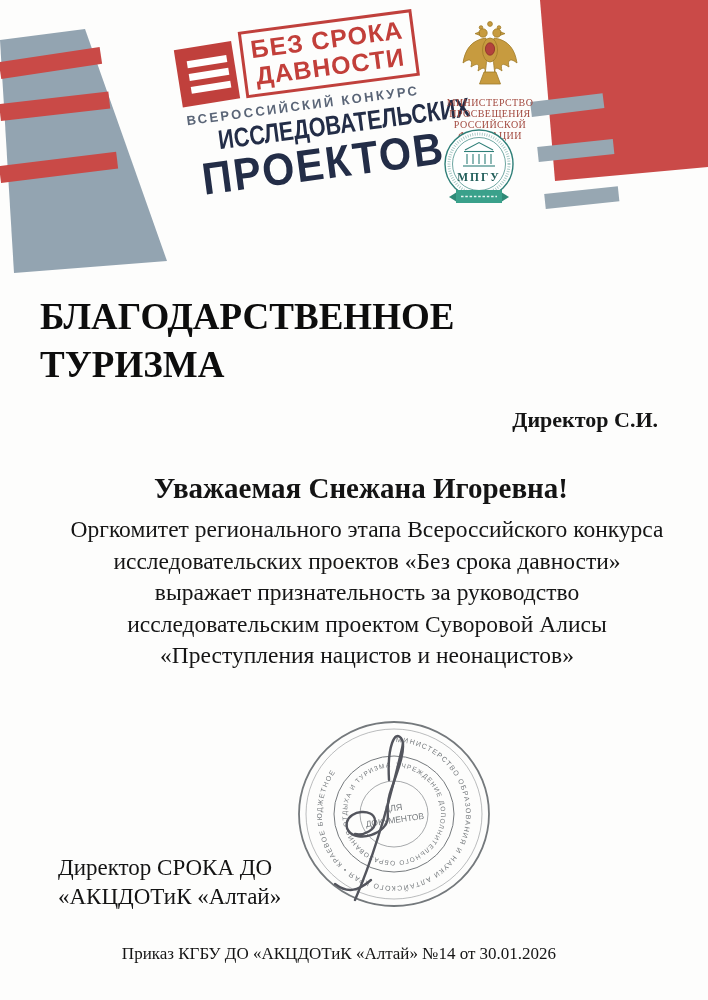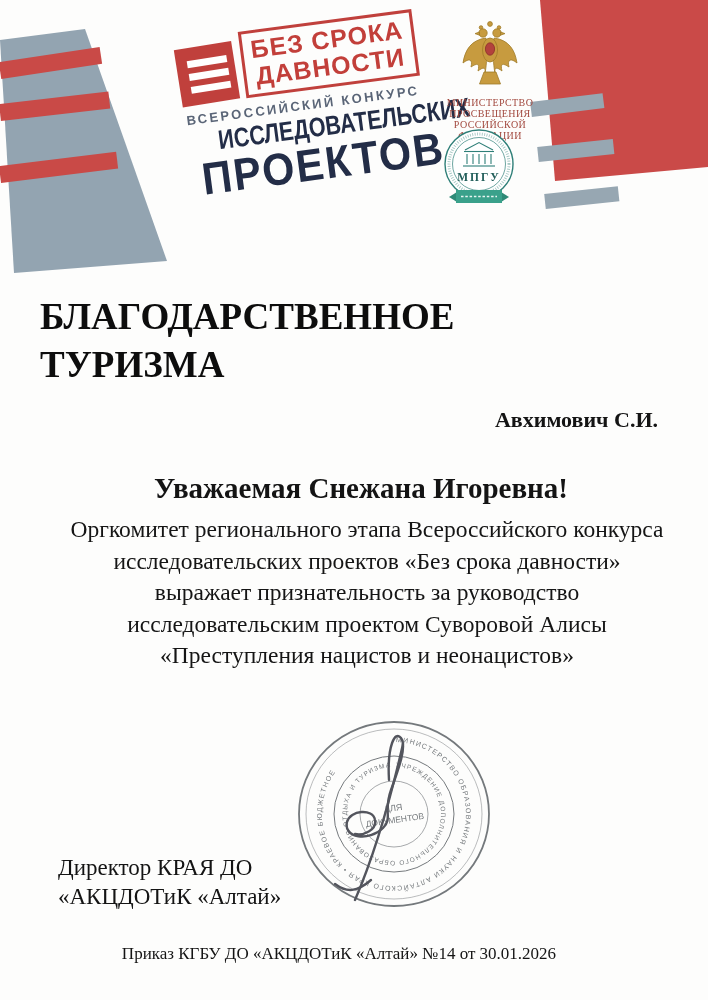--- a/index.html
+++ b/index.html
@@ -178,21 +178,21 @@
       <rect x="19" y="64" width="46" height="13" fill="#3aa18b"></rect>
       <line x1="24" y1="70.5" x2="60" y2="70.5" stroke="#e8f5f1" stroke-width="1.6" stroke-dasharray="2.5 1.8"></line>
     </svg>
   </div>
 
   <div class="title">
     <div>БЛАГОДАРСТВЕННОЕ</div>
     <div>ТУРИЗМА</div>
   </div>
 
-  <div class="recipient">Авхимович С.И.</div>
+  <div class="recipient">Директор С.И.</div>
 
   <div class="salutation">Уважаемая Снежана Игоревна!</div>
 
   <div class="body-text">
     <div>Оргкомитет регионального этапа Всероссийского конкурса</div>
     <div>исследовательских проектов «Без срока давности»</div>
     <div>выражает признательность за руководство</div>
     <div>исследовательским проектом Суворовой Алисы</div>
     <div>«Преступления нацистов и неонацистов»</div>
   </div>
@@ -219,19 +219,19 @@
       </g>
       <g fill="none" stroke="#3c3e48" stroke-width="2.4" stroke-linecap="round">
         <path d="M98 64 C 96 30 104 14 110 22 C 116 30 108 52 100 74 C 92 96 102 102 92 112 C 78 126 52 122 56 106 C 59 94 82 92 84 104 C 86 114 72 120 64 118"></path>
         <path d="M112 28 C 102 72 88 128 64 184"></path>
         <path d="M44 168 C 56 177 66 176 80 164"></path>
       </g>
     </svg>
   </div>
 
   <div class="signer">
-    <div>Директор КРАЯ ДО</div>
+    <div>Директор СРОКА ДО</div>
     <div>«АКЦДОТиК «Алтай»</div>
   </div>
 
   <div class="order">Приказ КГБУ ДО «АКЦДОТиК «Алтай» №14 от 30.01.2026</div>
 
 </div>
 
 </body></html>

